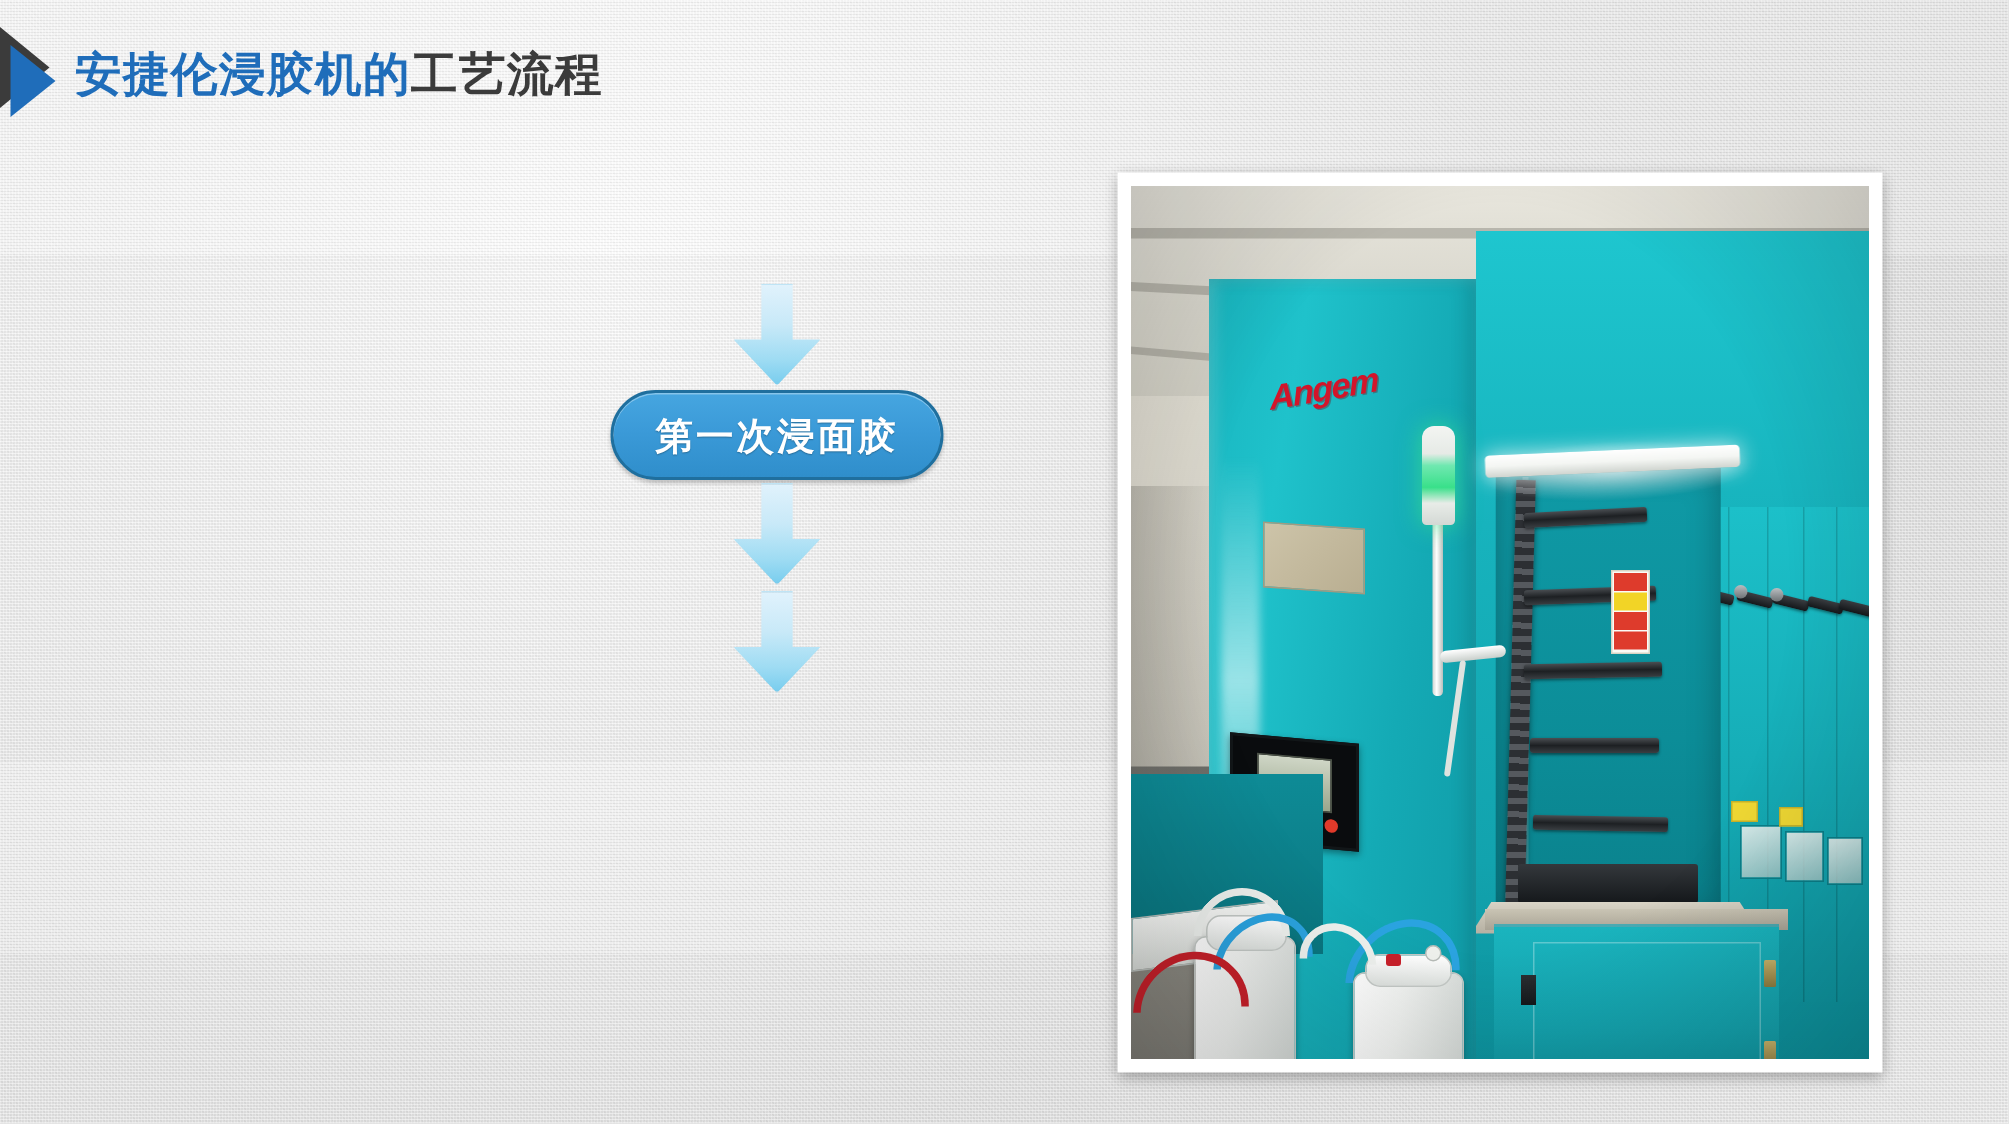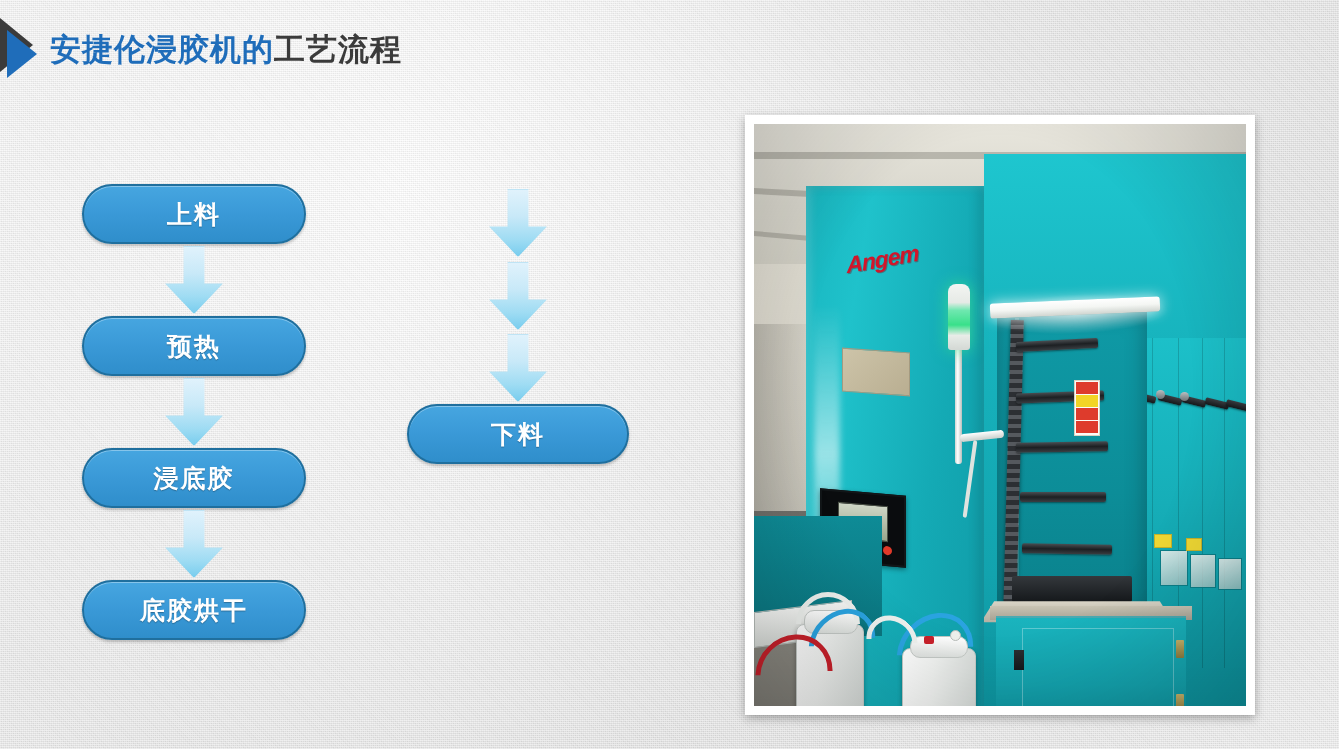--- a/index.html
+++ b/index.html
@@ -408,47 +408,32 @@
   <div id="title-bar">
     <div class="bullet-arrows">
       <div class="tri-dark"></div>
       <div class="tri-blue"></div>
     </div>
     <div id="title-text">
       <span class="t-blue">安捷伦浸胶机的</span><span class="t-dark">工艺流程</span>
     </div>
   </div>
 
-  <div class="flow-col" id="col-left">
-    <div class="pill">上料</div>
-    <div class="arrow-wrap">
-      <div class="arrow-down"></div>
-    </div>
-    <div class="pill">预热</div>
-    <div class="arrow-wrap">
-      <div class="arrow-down"></div>
-    </div>
-    <div class="pill">浸底胶</div>
-    <div class="arrow-wrap">
-      <div class="arrow-down"></div>
-    </div>
-    <div class="pill">底胶烘干</div>
-  </div>
 
   <div class="flow-col" id="col-right">
     <div class="arrow-wrap top">
       <div class="arrow-down"></div>
     </div>
+    <div class="pill">第一次浸面胶</div>
     <div class="arrow-wrap">
       <div class="arrow-down"></div>
     </div>
     <div class="arrow-wrap">
       <div class="arrow-down"></div>
     </div>
-    <div class="pill">下料</div>
   </div>
 
   <div id="photo-frame">
     <div id="photo">
 
       <div class="ph ceiling"></div>
       <div class="ph ceiling-beam" style="left:0;top:28px;width:100%;height:7px;"></div>
       <div class="ph ceiling-beam" style="left:0;top:72px;width:62%;height:6px;transform:skewY(3deg);"></div>
       <div class="ph ceiling-beam" style="left:0;top:116px;width:42%;height:5px;transform:skewY(5deg);"></div>
       <div class="ph back-wall"></div>

